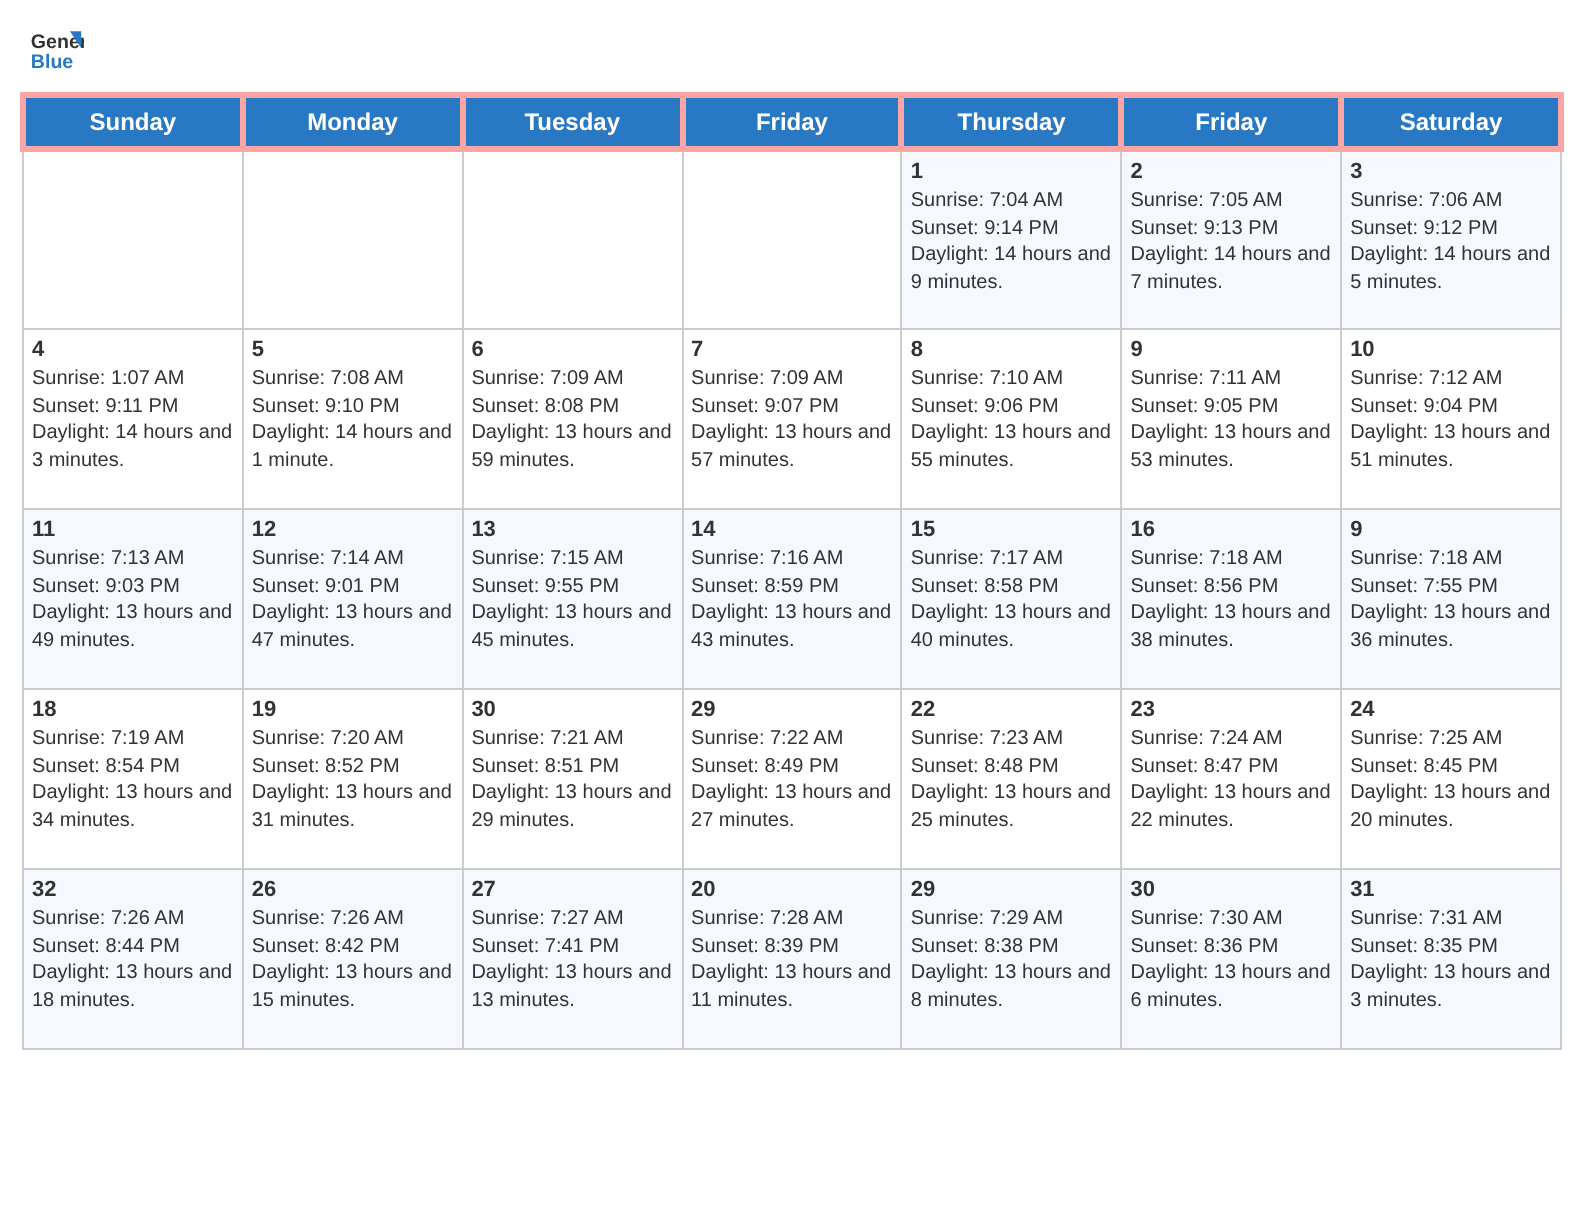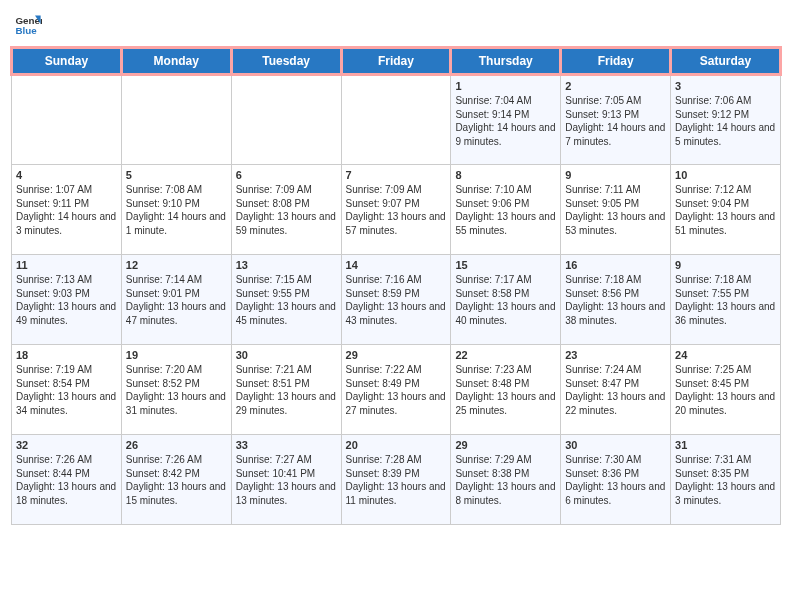--- a/index.html
+++ b/index.html
@@ -305,23 +305,23 @@
 and 18 minutes.</div>
         </td>
         <td>
           <span class="day-num">26</span>
           <div class="day-detail">Sunrise: 7:26 AM
 Sunset: 8:42 PM
 Daylight: 13 hours
 and 15 minutes.</div>
         </td>
         <td>
-          <span class="day-num">33</span>
+          <span class="day-num">27</span>
           <div class="day-detail">Sunrise: 7:27 AM
-Sunset: 10:41 PM
+Sunset: 7:41 PM
 Daylight: 13 hours
 and 13 minutes.</div>
         </td>
         <td>
           <span class="day-num">20</span>
           <div class="day-detail">Sunrise: 7:28 AM
 Sunset: 8:39 PM
 Daylight: 13 hours
 and 11 minutes.</div>
         </td>

